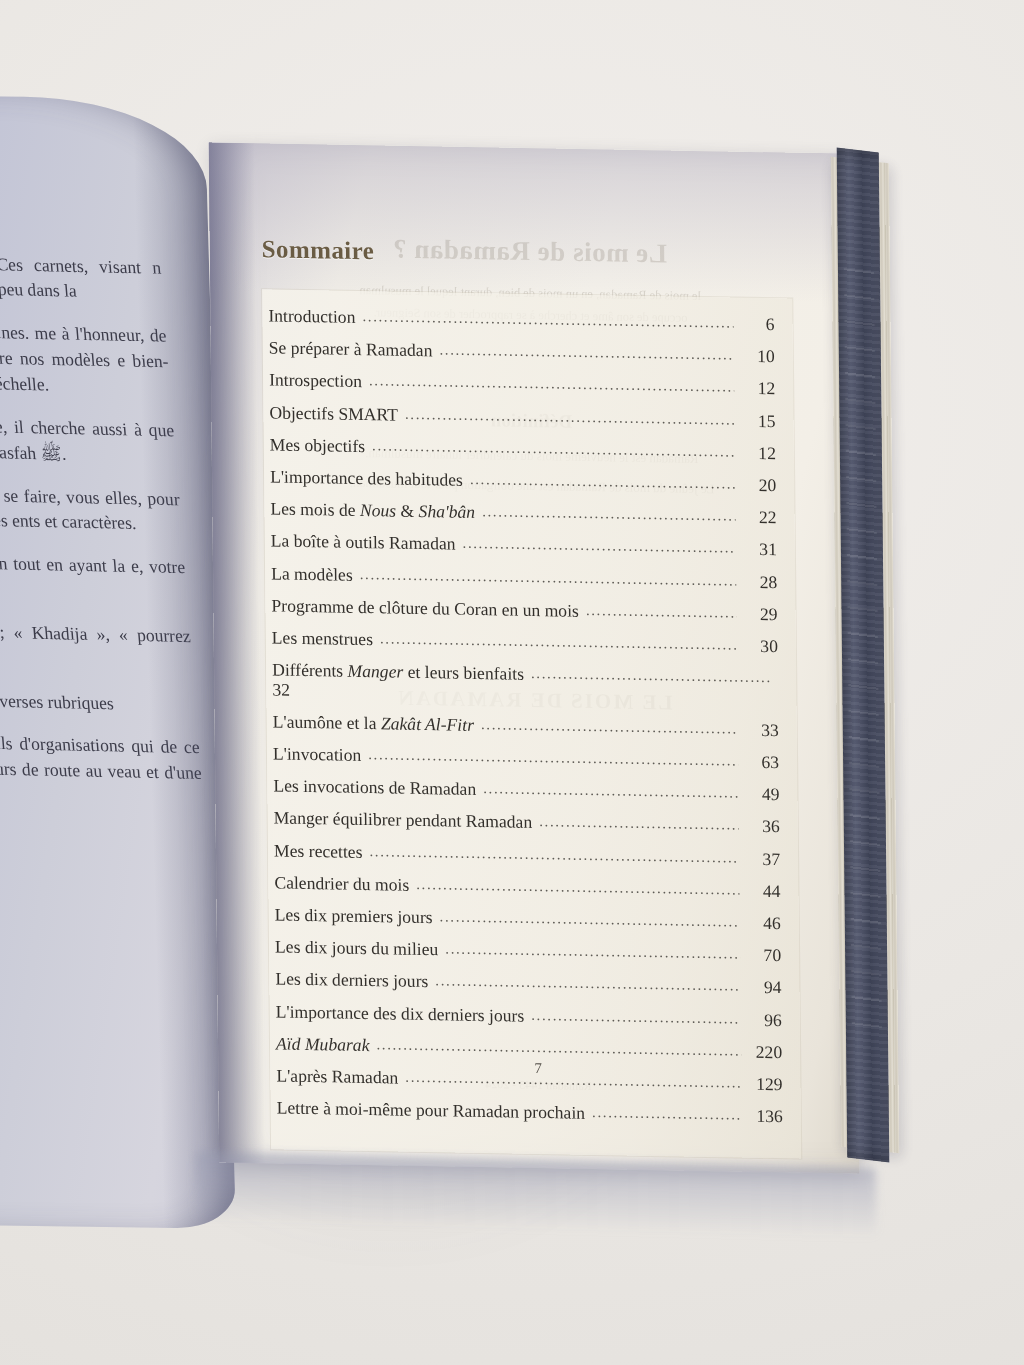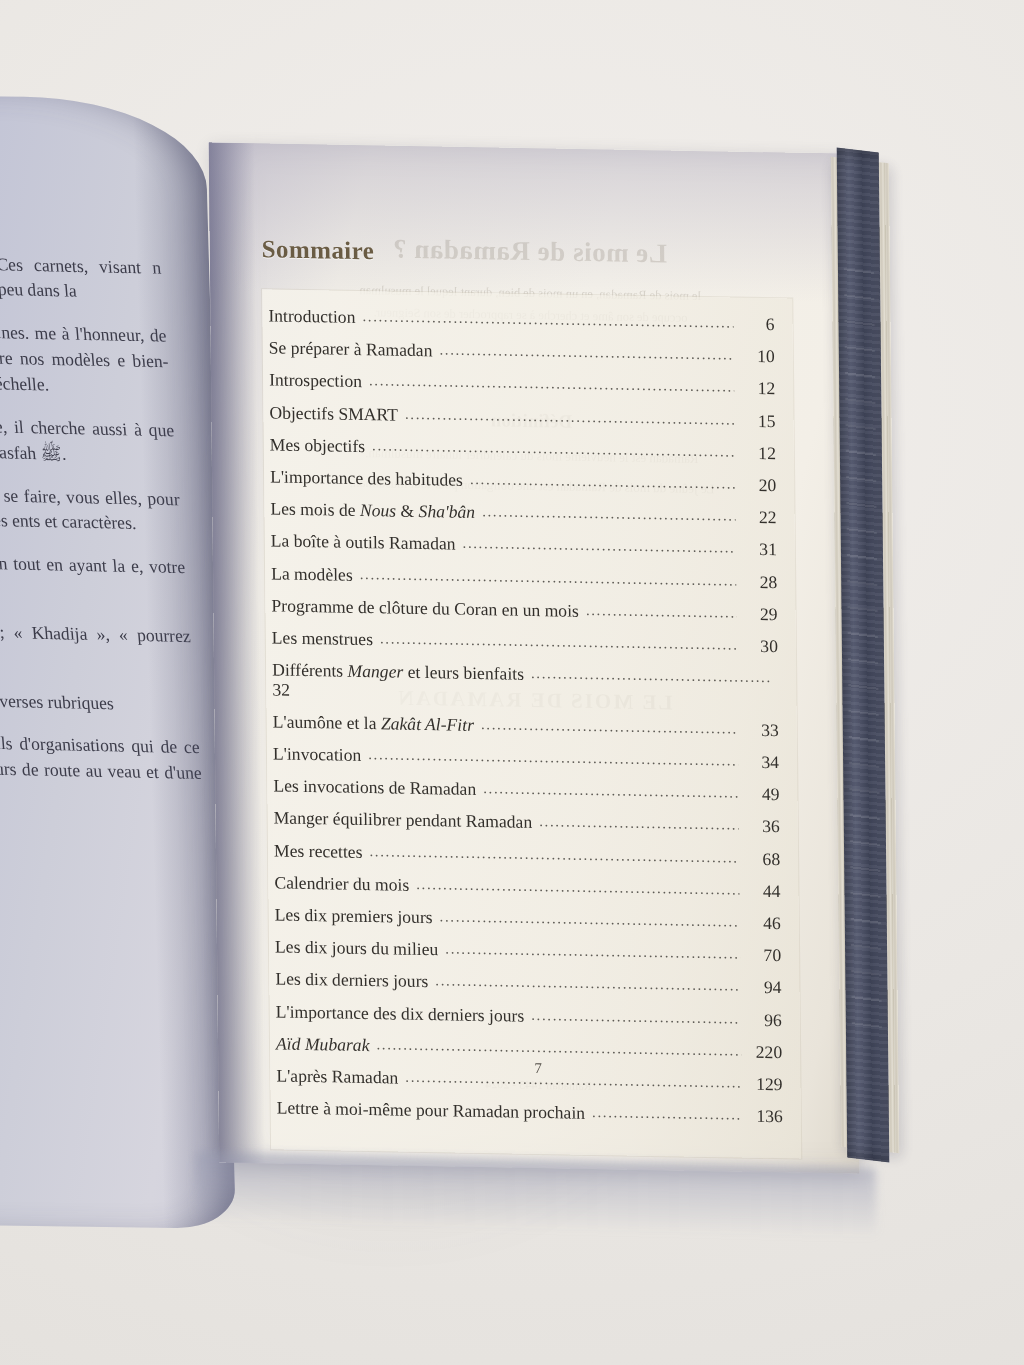--- a/index.html
+++ b/index.html
@@ -343,36 +343,36 @@
           </div>
           <div class="toc-wrap-num">32</div>
           <div class="toc-row">
             <span class="toc-label">L'aumône et la <em>Zakât Al-Fitr</em></span>
             <span class="toc-dots">........................................................................................................................</span>
             <span class="toc-page">33</span>
           </div>
           <div class="toc-row">
             <span class="toc-label">L'invocation</span>
             <span class="toc-dots">........................................................................................................................</span>
-            <span class="toc-page">34</span>
+            <span class="toc-page">63</span>
           </div>
           <div class="toc-row">
             <span class="toc-label">Les invocations de Ramadan</span>
             <span class="toc-dots">........................................................................................................................</span>
             <span class="toc-page">49</span>
           </div>
           <div class="toc-row">
             <span class="toc-label">Manger équilibrer pendant Ramadan</span>
             <span class="toc-dots">........................................................................................................................</span>
             <span class="toc-page">36</span>
           </div>
           <div class="toc-row">
             <span class="toc-label">Mes recettes</span>
             <span class="toc-dots">........................................................................................................................</span>
-            <span class="toc-page">68</span>
+            <span class="toc-page">37</span>
           </div>
           <div class="toc-row">
             <span class="toc-label">Calendrier du mois</span>
             <span class="toc-dots">........................................................................................................................</span>
             <span class="toc-page">44</span>
           </div>
           <div class="toc-row">
             <span class="toc-label">Les dix premiers jours</span>
             <span class="toc-dots">........................................................................................................................</span>
             <span class="toc-page">46</span>

